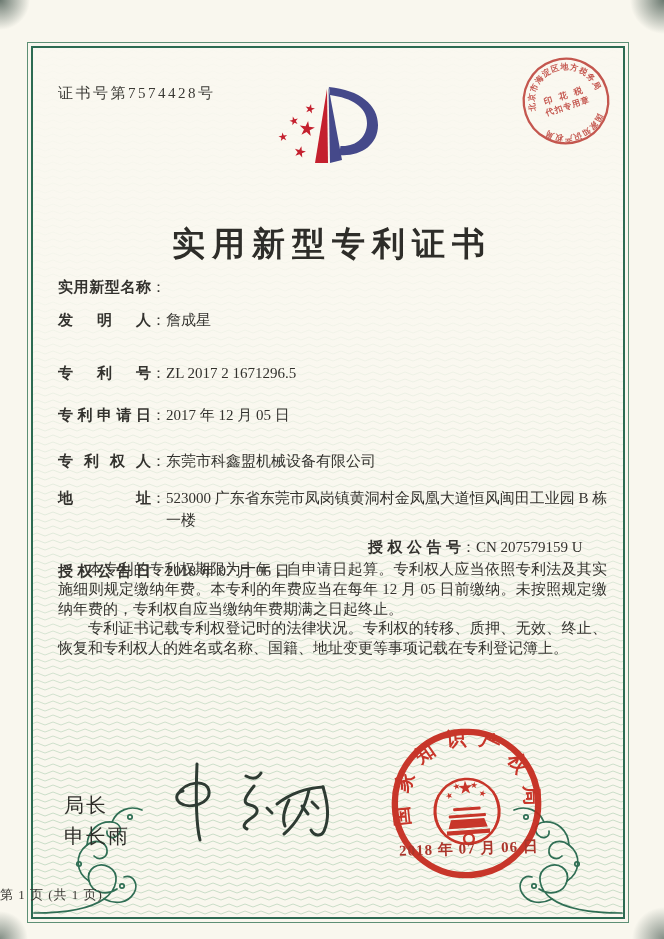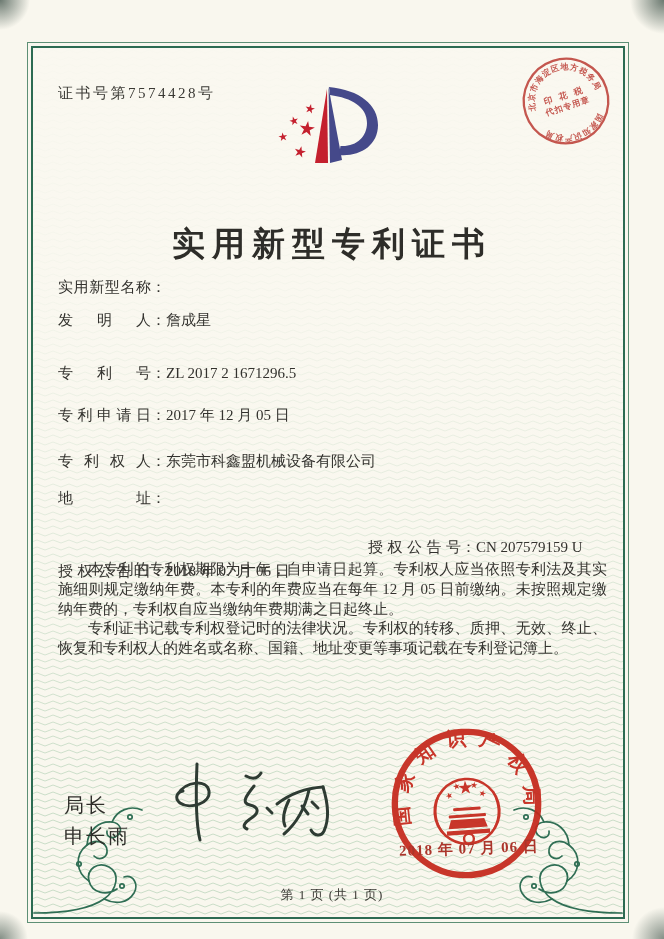--- a/index.html
+++ b/index.html
@@ -26,38 +26,38 @@
   .frame-inner{position:absolute;left:31px;top:46px;right:39px;bottom:20px;
     border:2.5px solid #2c6b52;}
   .cert-no{position:absolute;left:58px;top:84px;font-size:15px;letter-spacing:2.5px;color:#3a3934;}
   .logo{position:absolute;left:262px;top:72px;width:130px;height:102px;}
   .tax-stamp{position:absolute;left:518px;top:53px;width:96px;height:96px;
     transform:rotate(-18deg);opacity:.92;}
   .title{position:absolute;left:0;right:0;top:183px;text-align:center;
     font-size:33px;font-weight:bold;letter-spacing:7px;color:#2e2d29;margin-top:39px;}
   .row{position:absolute;left:58px;width:550px;display:flex;align-items:flex-start;
     font-size:15px;line-height:22px;}
-  .lbl{width:93px;flex:0 0 93px;text-align:justify;text-align-last:justify;}
+  .lbl{width:93px;flex:0 0 93px;text-align:justify;text-align-last:justify;font-weight:bold;}
   .colon{flex:0 0 15px;}
   .val{flex:1;}
   .r1{top:276px}.r2{top:309px}.r3{top:362px}.r4{top:404px}.r5{top:450px}.r6{top:487px}
   .row.grant{top:536px;position:absolute;display:block;}
   .grant-pair{position:absolute;top:0;display:flex;font-size:15px;line-height:22px;}
   .gp1{left:0;margin-top:24px;} .gp2{left:310px;}
   .body-text{position:absolute;left:58px;top:560px;width:549px;font-size:15px;
     line-height:19.8px;text-align:justify;color:#34332f;}
   .body-text p{margin:0;text-indent:2em;}
   .signer{position:absolute;left:64px;top:790px;font-size:20px;line-height:31px;
     letter-spacing:2px;color:#2f2e2a;}
   .signature{position:absolute;left:150px;top:750px;width:212px;height:108px;}
   .office-seal{position:absolute;left:388px;top:725px;width:157px;height:157px;
     transform:rotate(-4deg);opacity:.93;}
   .seal-date{position:absolute;left:399px;top:839px;width:160px;font-size:15px;
     color:#ab352b;letter-spacing:1px;transform:rotate(-2deg);font-weight:bold;}
-  .footer{position:absolute;left:0;right:0;top:886px;text-align:center;
+  .footer{position:absolute;left:0;right:0;top:886px;
     font-size:13px;color:#3a3934;letter-spacing:1px;}
   .flourish{position:absolute;bottom:20px;width:118px;height:118px;}
   .flourish.fl-left{left:32px;}
   .flourish.fl-right{right:40px;transform:scaleX(-1);}
   svg text{font-family:"Liberation Serif","DejaVu Serif",serif;}
 </style>
 </head>
 <body>
 
 <div class="photo">
@@ -158,20 +158,21 @@
       <span class="val">2017 年 12 月 05 日</span>
   </div>
   <div class="row r5">
     <span class="lbl">专利权人</span>
       <span class="colon">：</span>
       <span class="val">东莞市科鑫盟机械设备有限公司</span>
   </div>
   <div class="row r6">
     <span class="lbl">地址</span>
       <span class="colon">：</span>
+      <span class="val">523000 广东省东莞市凤岗镇黄洞村金凤凰大道恒风闽田工业园 B 栋一楼</span>
   </div>
   <div class="row grant">
     <span class="grant-pair gp1">
       <span class="lbl">授权公告日</span>
         <span class="colon">：</span>
         <span>2018 年 07 月 06 日</span>
     </span>
     <span class="grant-pair gp2">
       <span class="lbl">授权公告号</span>
         <span class="colon">：</span>

